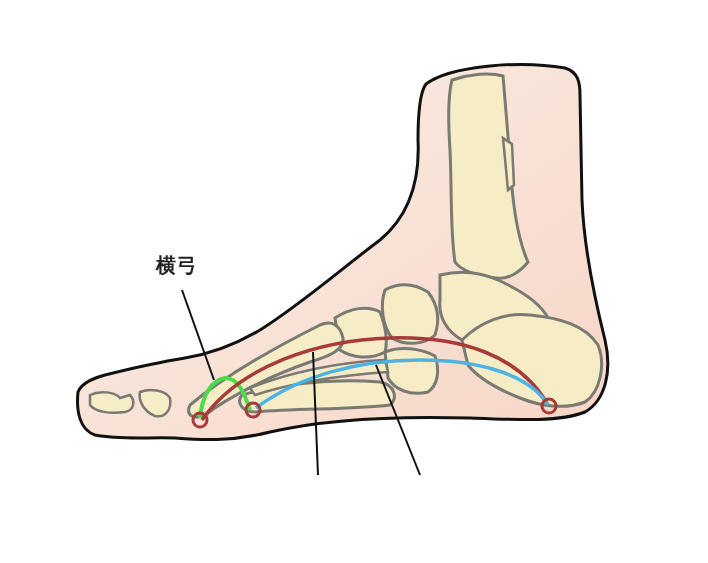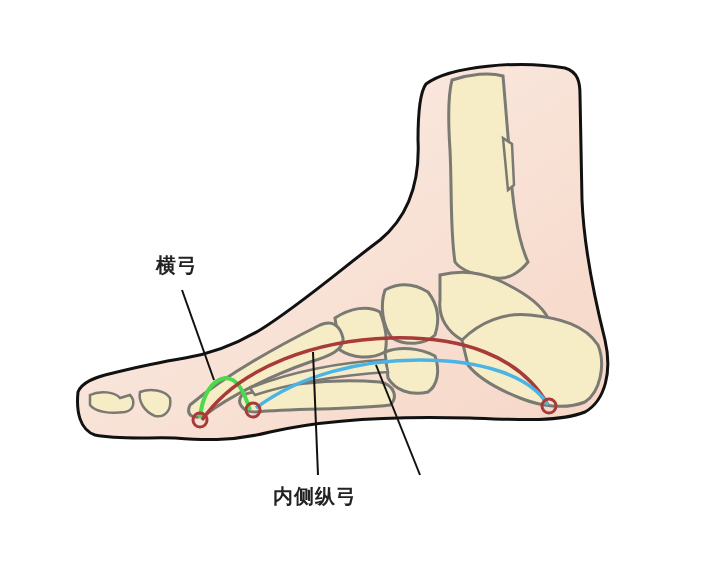--- a/index.html
+++ b/index.html
@@ -68,14 +68,13 @@
     <circle cx="200" cy="420" r="7" fill="none" stroke="#a83a3a" stroke-width="3"></circle>
     <circle cx="253" cy="410" r="7" fill="none" stroke="#a83a3a" stroke-width="3"></circle>
     <circle cx="549" cy="406" r="7" fill="none" stroke="#a83a3a" stroke-width="3"></circle>
 
     <line x1="182" y1="290" x2="214" y2="380" stroke="#111" stroke-width="2"></line>
     <line x1="313" y1="352" x2="318" y2="475" stroke="#111" stroke-width="2"></line>
     <line x1="376" y1="365" x2="420" y2="475" stroke="#111" stroke-width="2"></line>
   </svg>
 
   <div class="label" style="left:156px; top:252px;">横弓</div>
-  <div class="label" style="left:273px; top:483px;">内侧纵弓</div>
 </div>
 
 </body></html>

